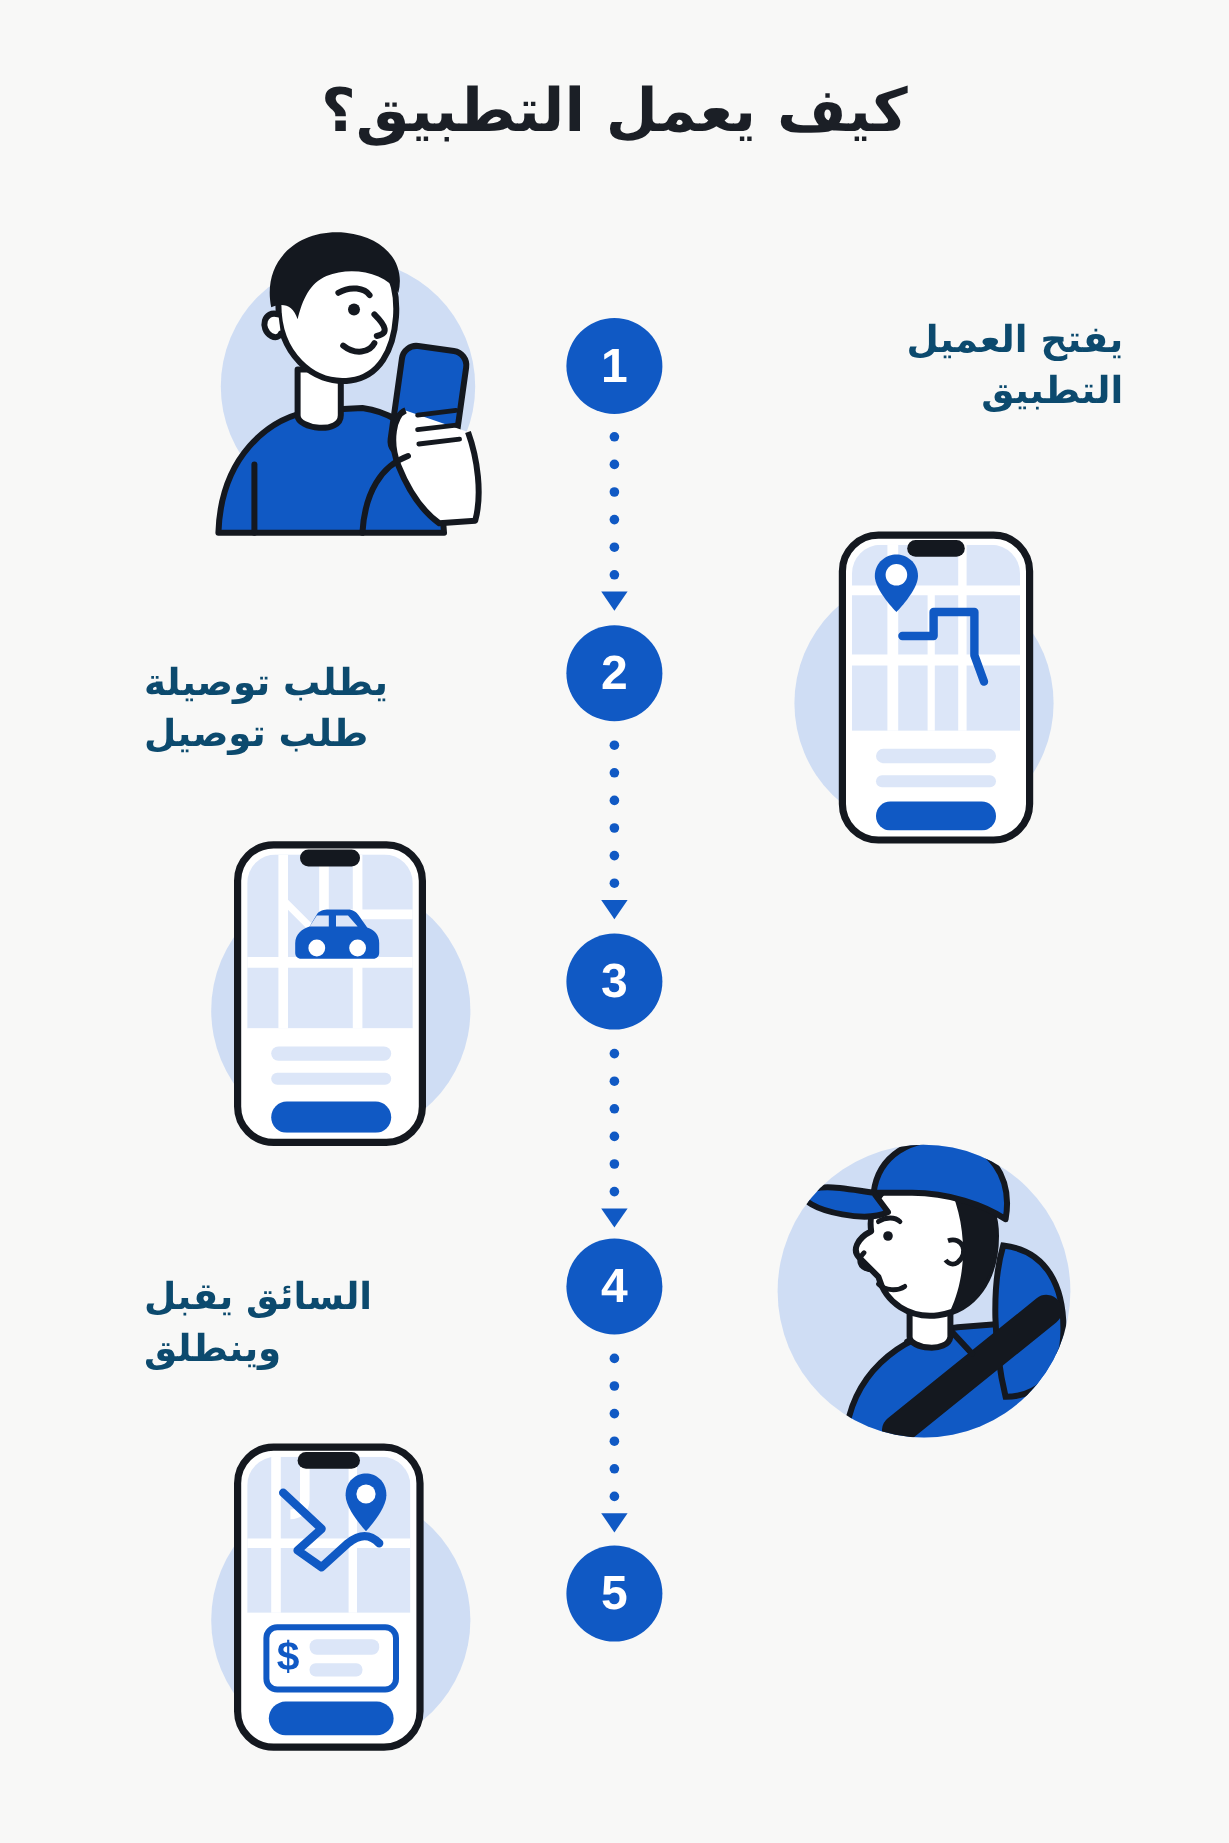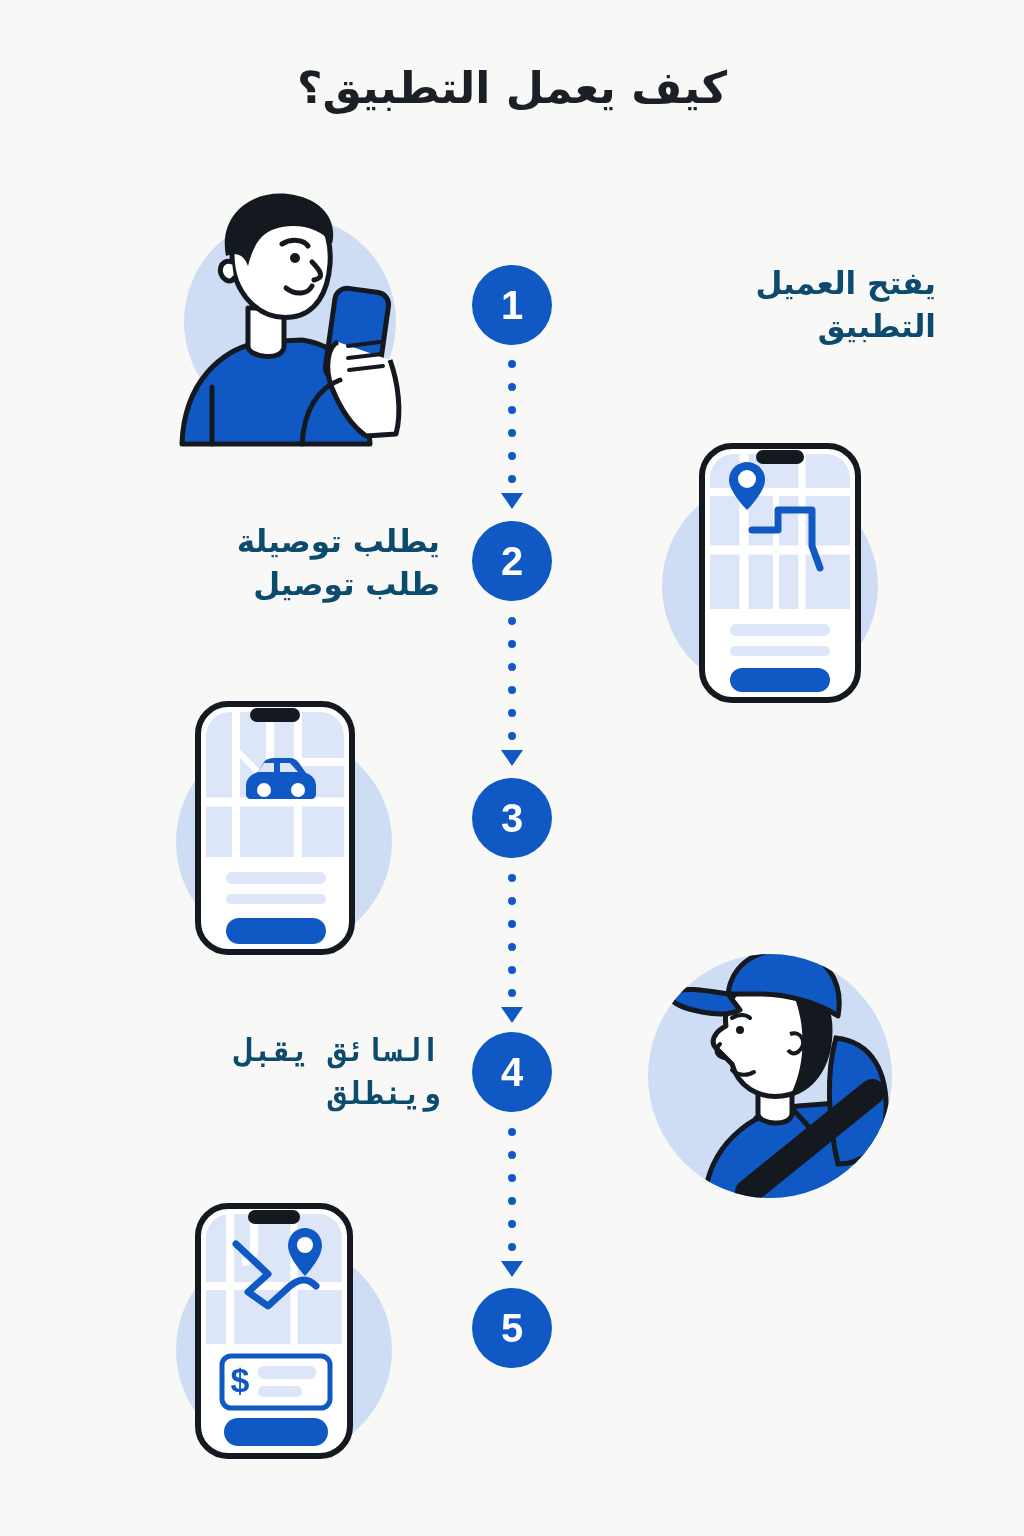--- a/index.html
+++ b/index.html
@@ -24,21 +24,21 @@
     background: #f8f8f7;
   }
 
   
   .title {
     position: absolute;
     top: 62px;
     left: 0;
     width: 1024px;
     text-align: center;
-    font-size: 44px;
+    font-size: 50px;
     font-weight: 700;
     color: #1b1f26;
     letter-spacing: -0.5px;
     direction: rtl;
     line-height: 1.2;
   }
 
   
   .rail {
     position: absolute;
@@ -97,41 +97,41 @@
   .step-text {
     position: absolute;
     font-size: 31px;
     font-weight: 600;
     color: #0c4a6e;
     line-height: 1.38;
     direction: rtl;
     white-space: pre-line;
   }
   .step-text.right { left: 596px; width: 340px; text-align: right; }
-  .step-text.left  { left: 120px; width: 320px; text-align: right; }
+  .step-text.left  { left: 120px; width: 320px; text-align: left; margin-top: 28px; }
 
   
   .illus {
     position: absolute;
     width: 270px;
     height: 270px;
   }
   .illus svg { display: block; width: 100%; height: 100%; overflow: visible; }
 
   
   .illus-1 { left: 152px;  top: 182px; }
   .illus-2 { left: 652px;  top: 438px; }
   .illus-3 { left: 150px;  top: 692px; }
   .illus-4 { left: 640px;  top: 942px; }
   .illus-5 { left: 150px;  top: 1200px; }
 
   .t1 { top: 262px; }
   .t2 { top: 520px; }
   .t3 { top: 778px; }
-  .t4 { top: 1032px; font-family: Liberation Mono, monospace; }
+  .t4 { top: 1032px; }
   .t5 { top: 1282px; }
 
   .c1 { top: 265px; }
   .c2 { top: 521px; }
   .c3 { top: 778px; }
   .c4 { top: 1032px; }
   .c5 { top: 1288px; }
 
   .k1 { top: 360px; }
   .k2 { top: 617px; }

